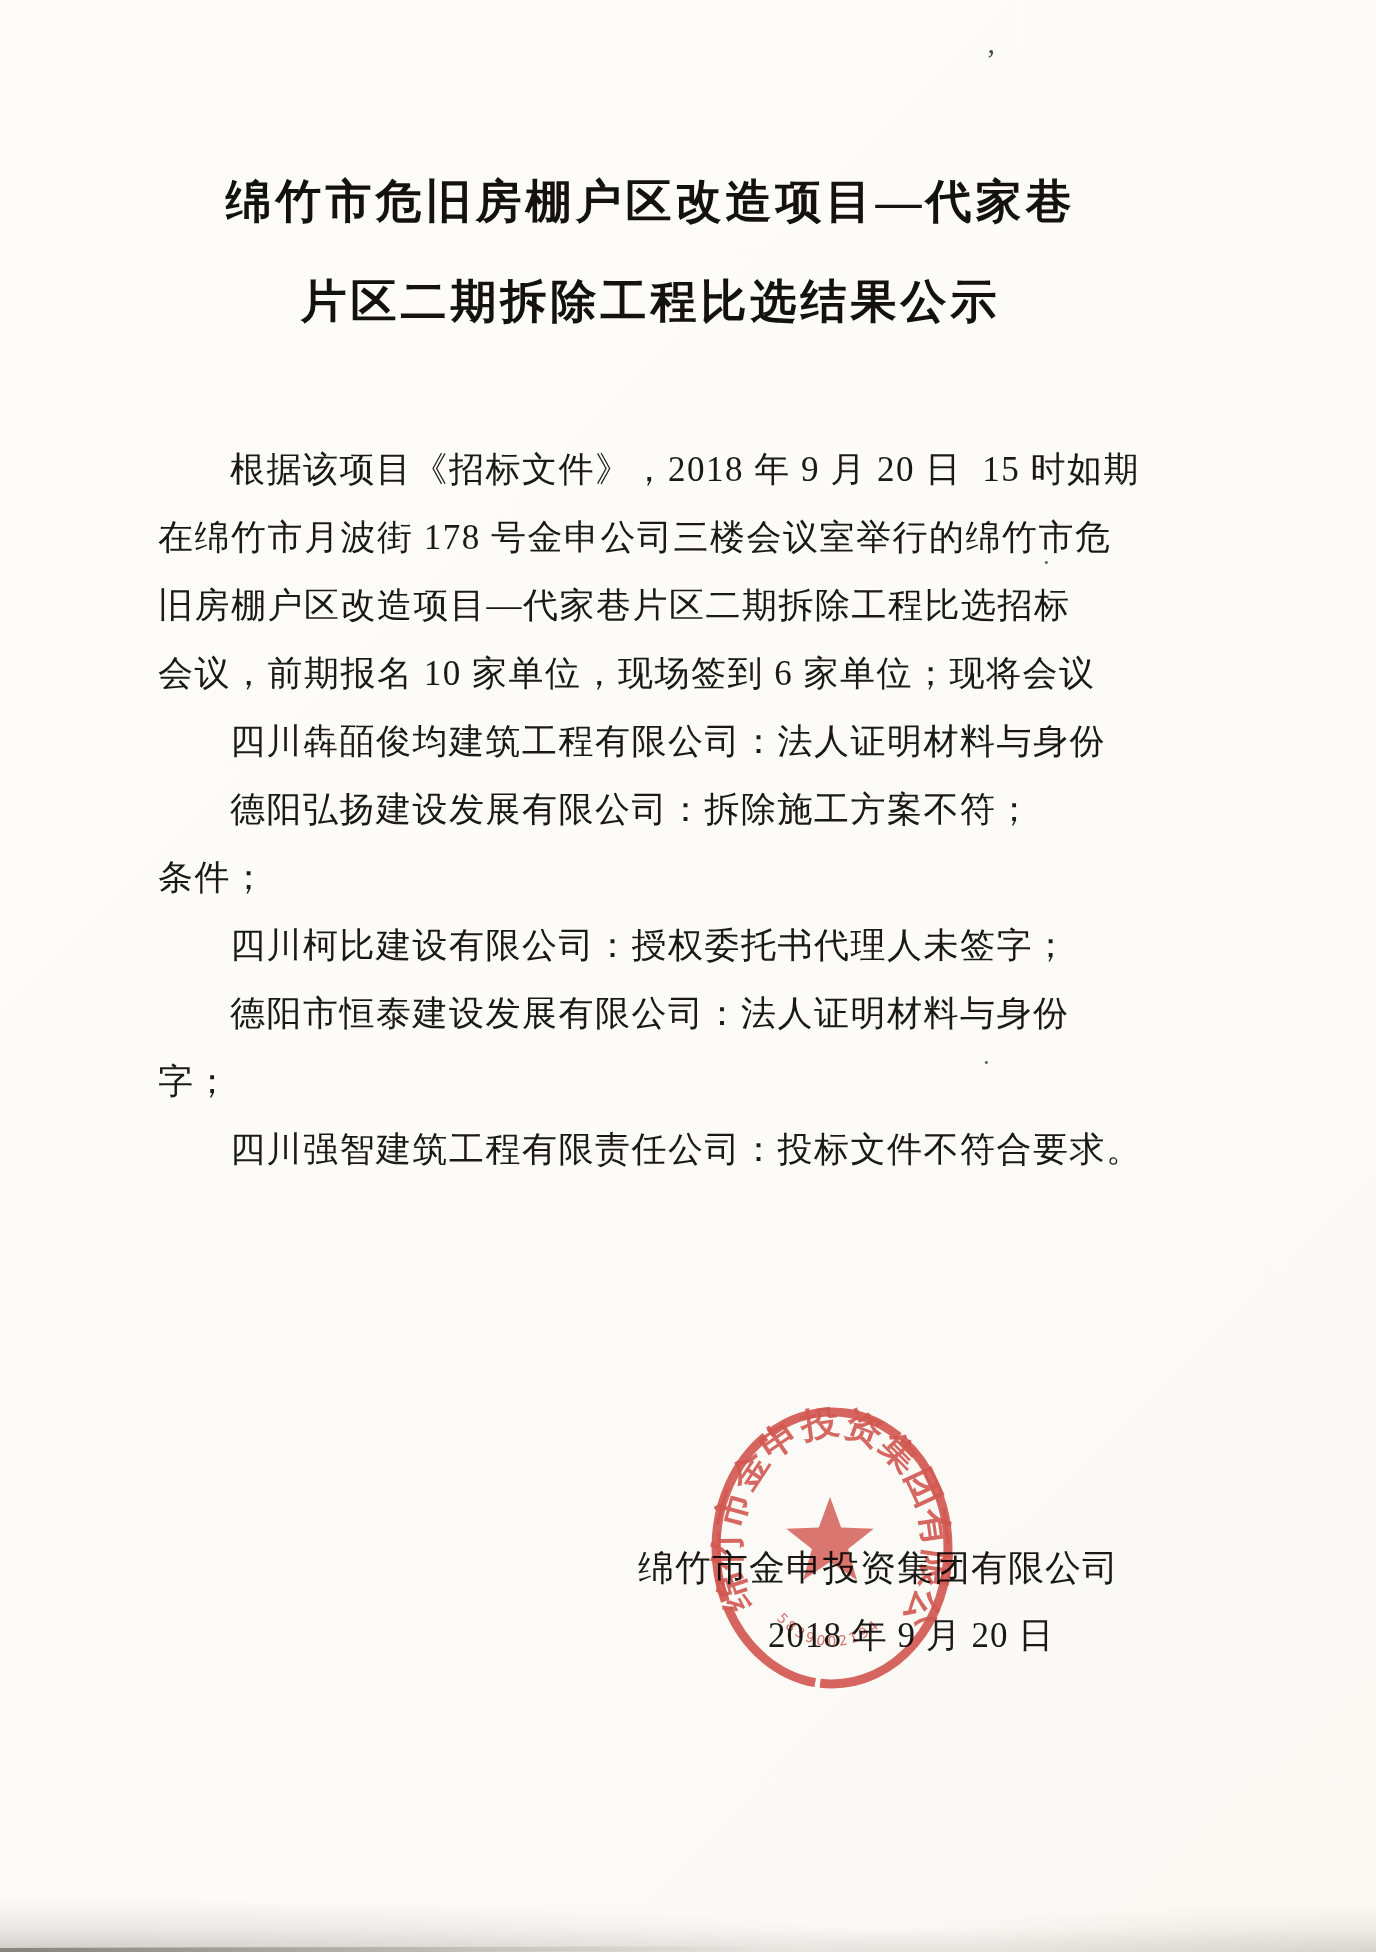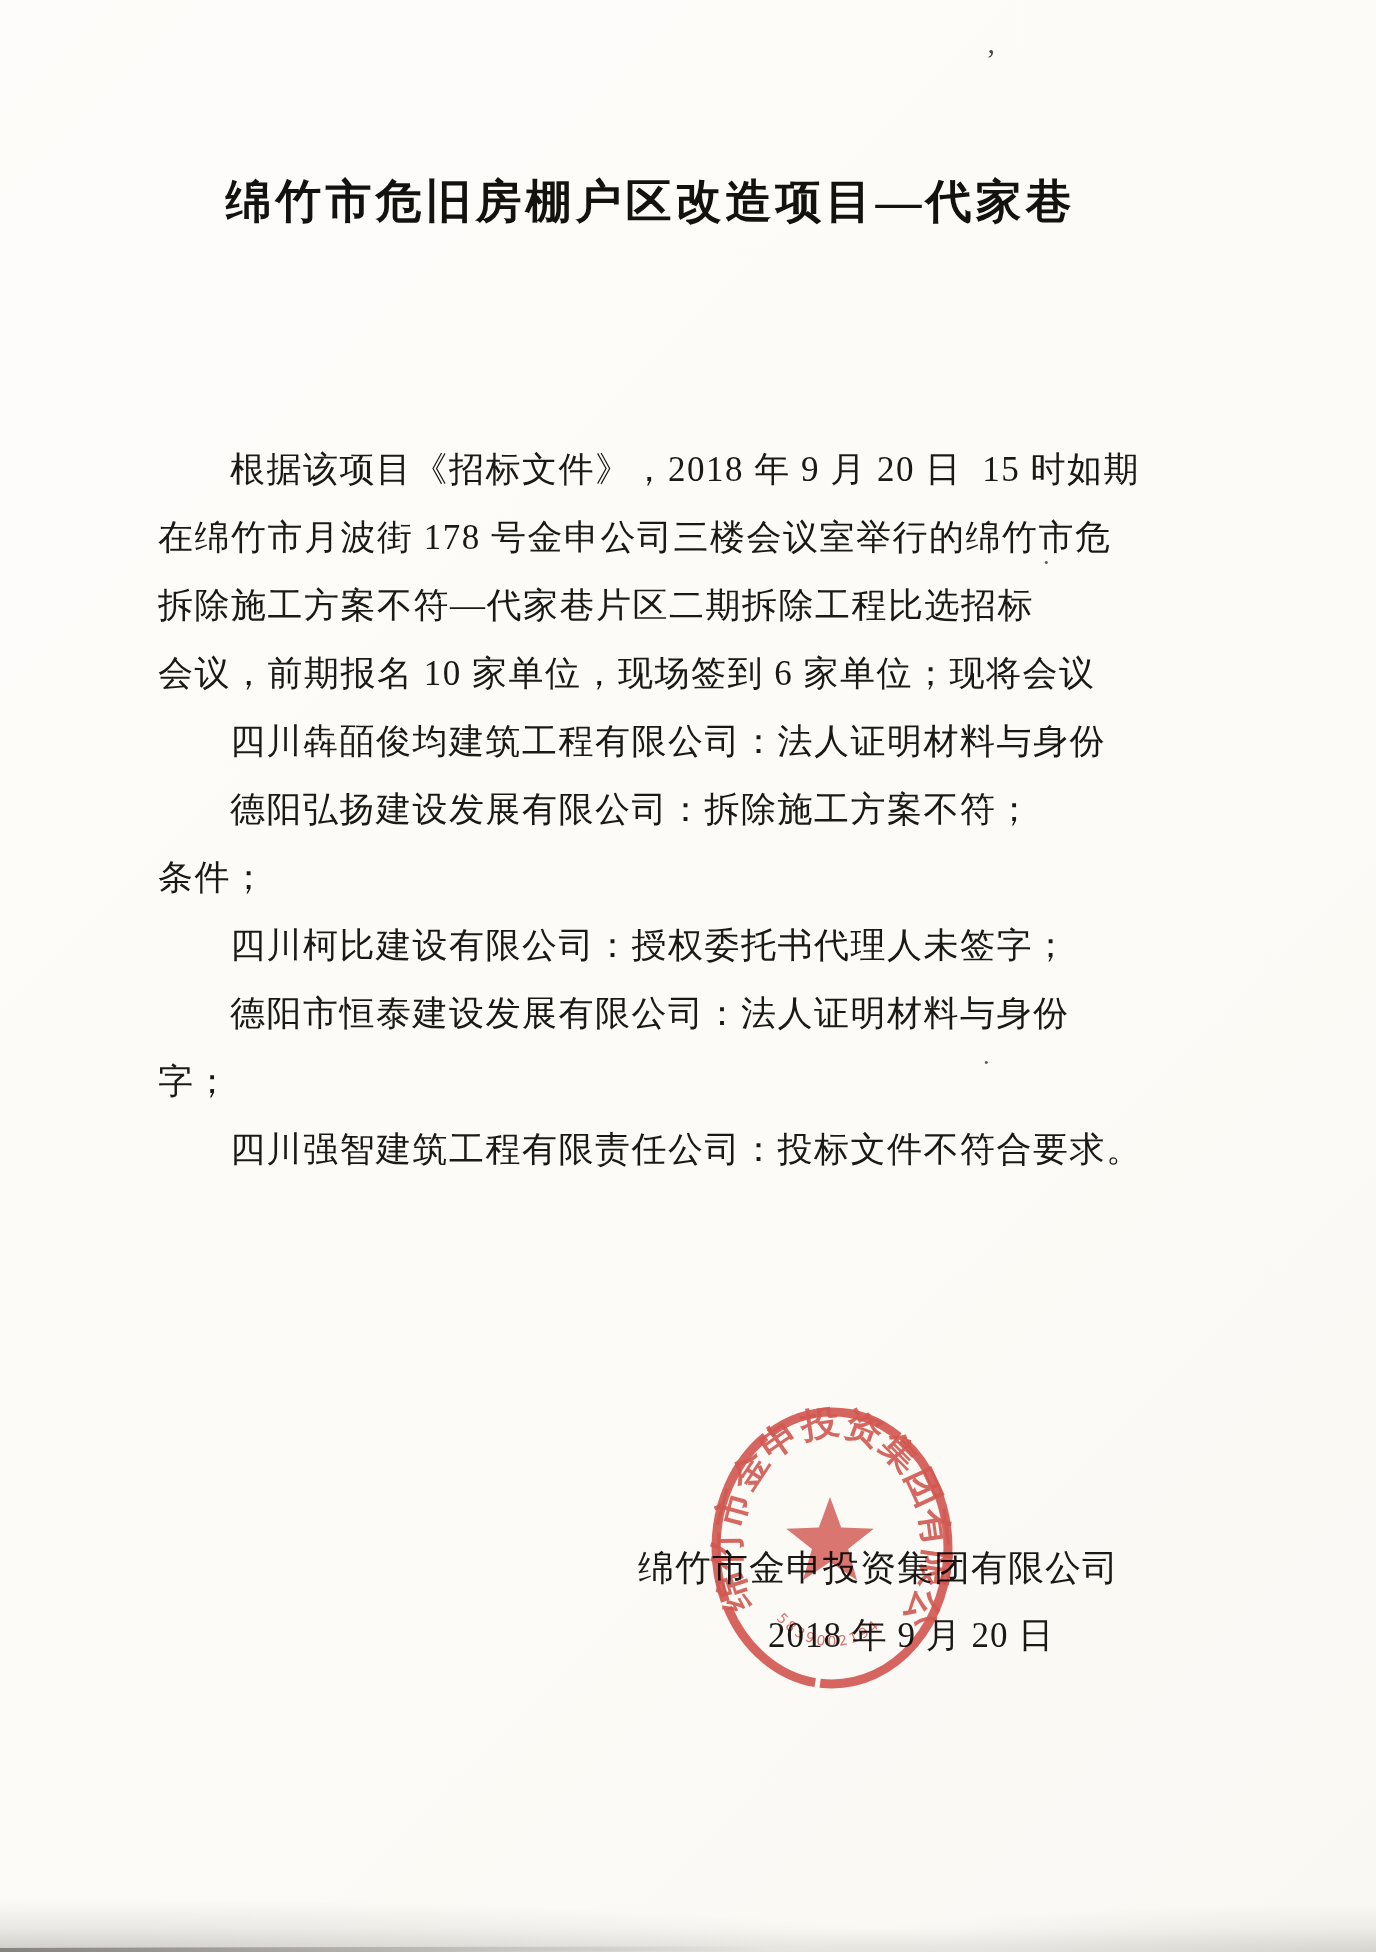--- a/index.html
+++ b/index.html
@@ -60,26 +60,27 @@
   .mark{position:absolute;color:#4d4a46;font-size:30px;line-height:30px;}
   .mark.small{font-size:26px;color:#5c5954;}
 </style>
 </head>
 <body>
 
 <div class="page">
 
   <div class="title">
     <div>绵竹市危旧房棚户区改造项目—代家巷</div>
+    <div>片区二期拆除工程比选结果公示</div>
   </div>
 
   <div class="body-block">
     <div class="bline indent">根据该项目《招标文件》，2018 年 9 月 20 日  15 时如期</div>
     <div class="bline">在绵竹市月波街 178 号金申公司三楼会议室举行的绵竹市危</div>
-    <div class="bline">拆除施工方案不符—代家巷片区二期拆除工程比选招标</div>
+    <div class="bline">旧房棚户区改造项目—代家巷片区二期拆除工程比选招标</div>
     <div class="bline">会议，前期报名 10 家单位，现场签到 6 家单位；现将会议</div>
     <div class="bline indent">四川犇皕俊均建筑工程有限公司：法人证明材料与身份</div>
     <div class="bline indent">德阳弘扬建设发展有限公司：拆除施工方案不符；</div>
     <div class="bline">条件；</div>
     <div class="bline indent">四川柯比建设有限公司：授权委托书代理人未签字；</div>
     <div class="bline indent">德阳市恒泰建设发展有限公司：法人证明材料与身份</div>
     <div class="bline">字；</div>
     <div class="bline indent">四川强智建筑工程有限责任公司：投标文件不符合要求。</div>
   </div>
 

